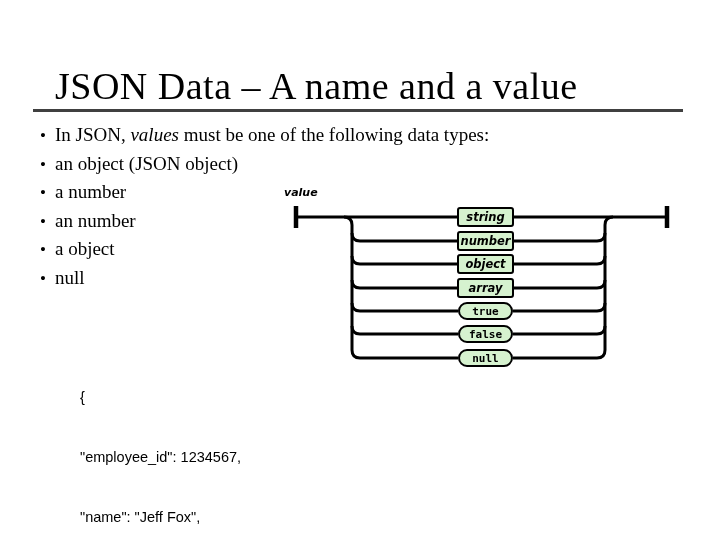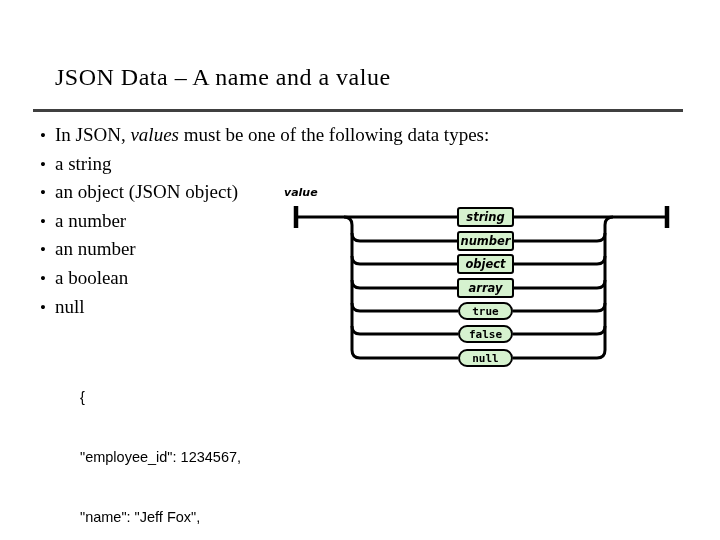--- a/index.html
+++ b/index.html
@@ -7,21 +7,21 @@
     width: 720px; height: 540px;
     background: #ffffff;
     position: relative;
     font-family: "Liberation Serif", serif;
     color: #000;
     overflow: hidden;
   }
   .slide-title {
     position: absolute;
     left: 55px; top: 64px;
-    font-size: 24px;
+    font-size: 38px;
     font-family: "Liberation Serif", serif;
     white-space: nowrap;
     letter-spacing: 0.5px;
   }
   .title-rule {
     position: absolute;
     left: 33px; top: 109px;
     width: 650px; height: 3px;
   }
   .bullet-list {
@@ -76,25 +76,24 @@
 </style>
 </head>
 <body>
 
 <div class="slide-title">JSON Data – A name and a value</div>
 
 <div class="title-rule" style="background: rgb(64, 64, 64);"></div>
 
 <ul class="bullet-list">
   <li><span>In JSON, </span><span class="em">values</span><span> must be one of the following data types:</span></li>
-  <li>a string</li>
   <li>an object (JSON object)</li>
   <li>a number</li>
   <li>an number</li>
-  <li>a boolean</li>
+  <li>a object</li>
   <li>null</li>
 </ul>
 
 <svg class="railroad" width="720" height="540" viewBox="0 0 720 540" xmlns="http://www.w3.org/2000/svg">
 
   <text class="rr-title" x="284" y="196">value</text>
 
   <path class="rr-term" d="M296 206 V228"></path>
   <path class="rr-term" d="M667 206 V228"></path>
 

